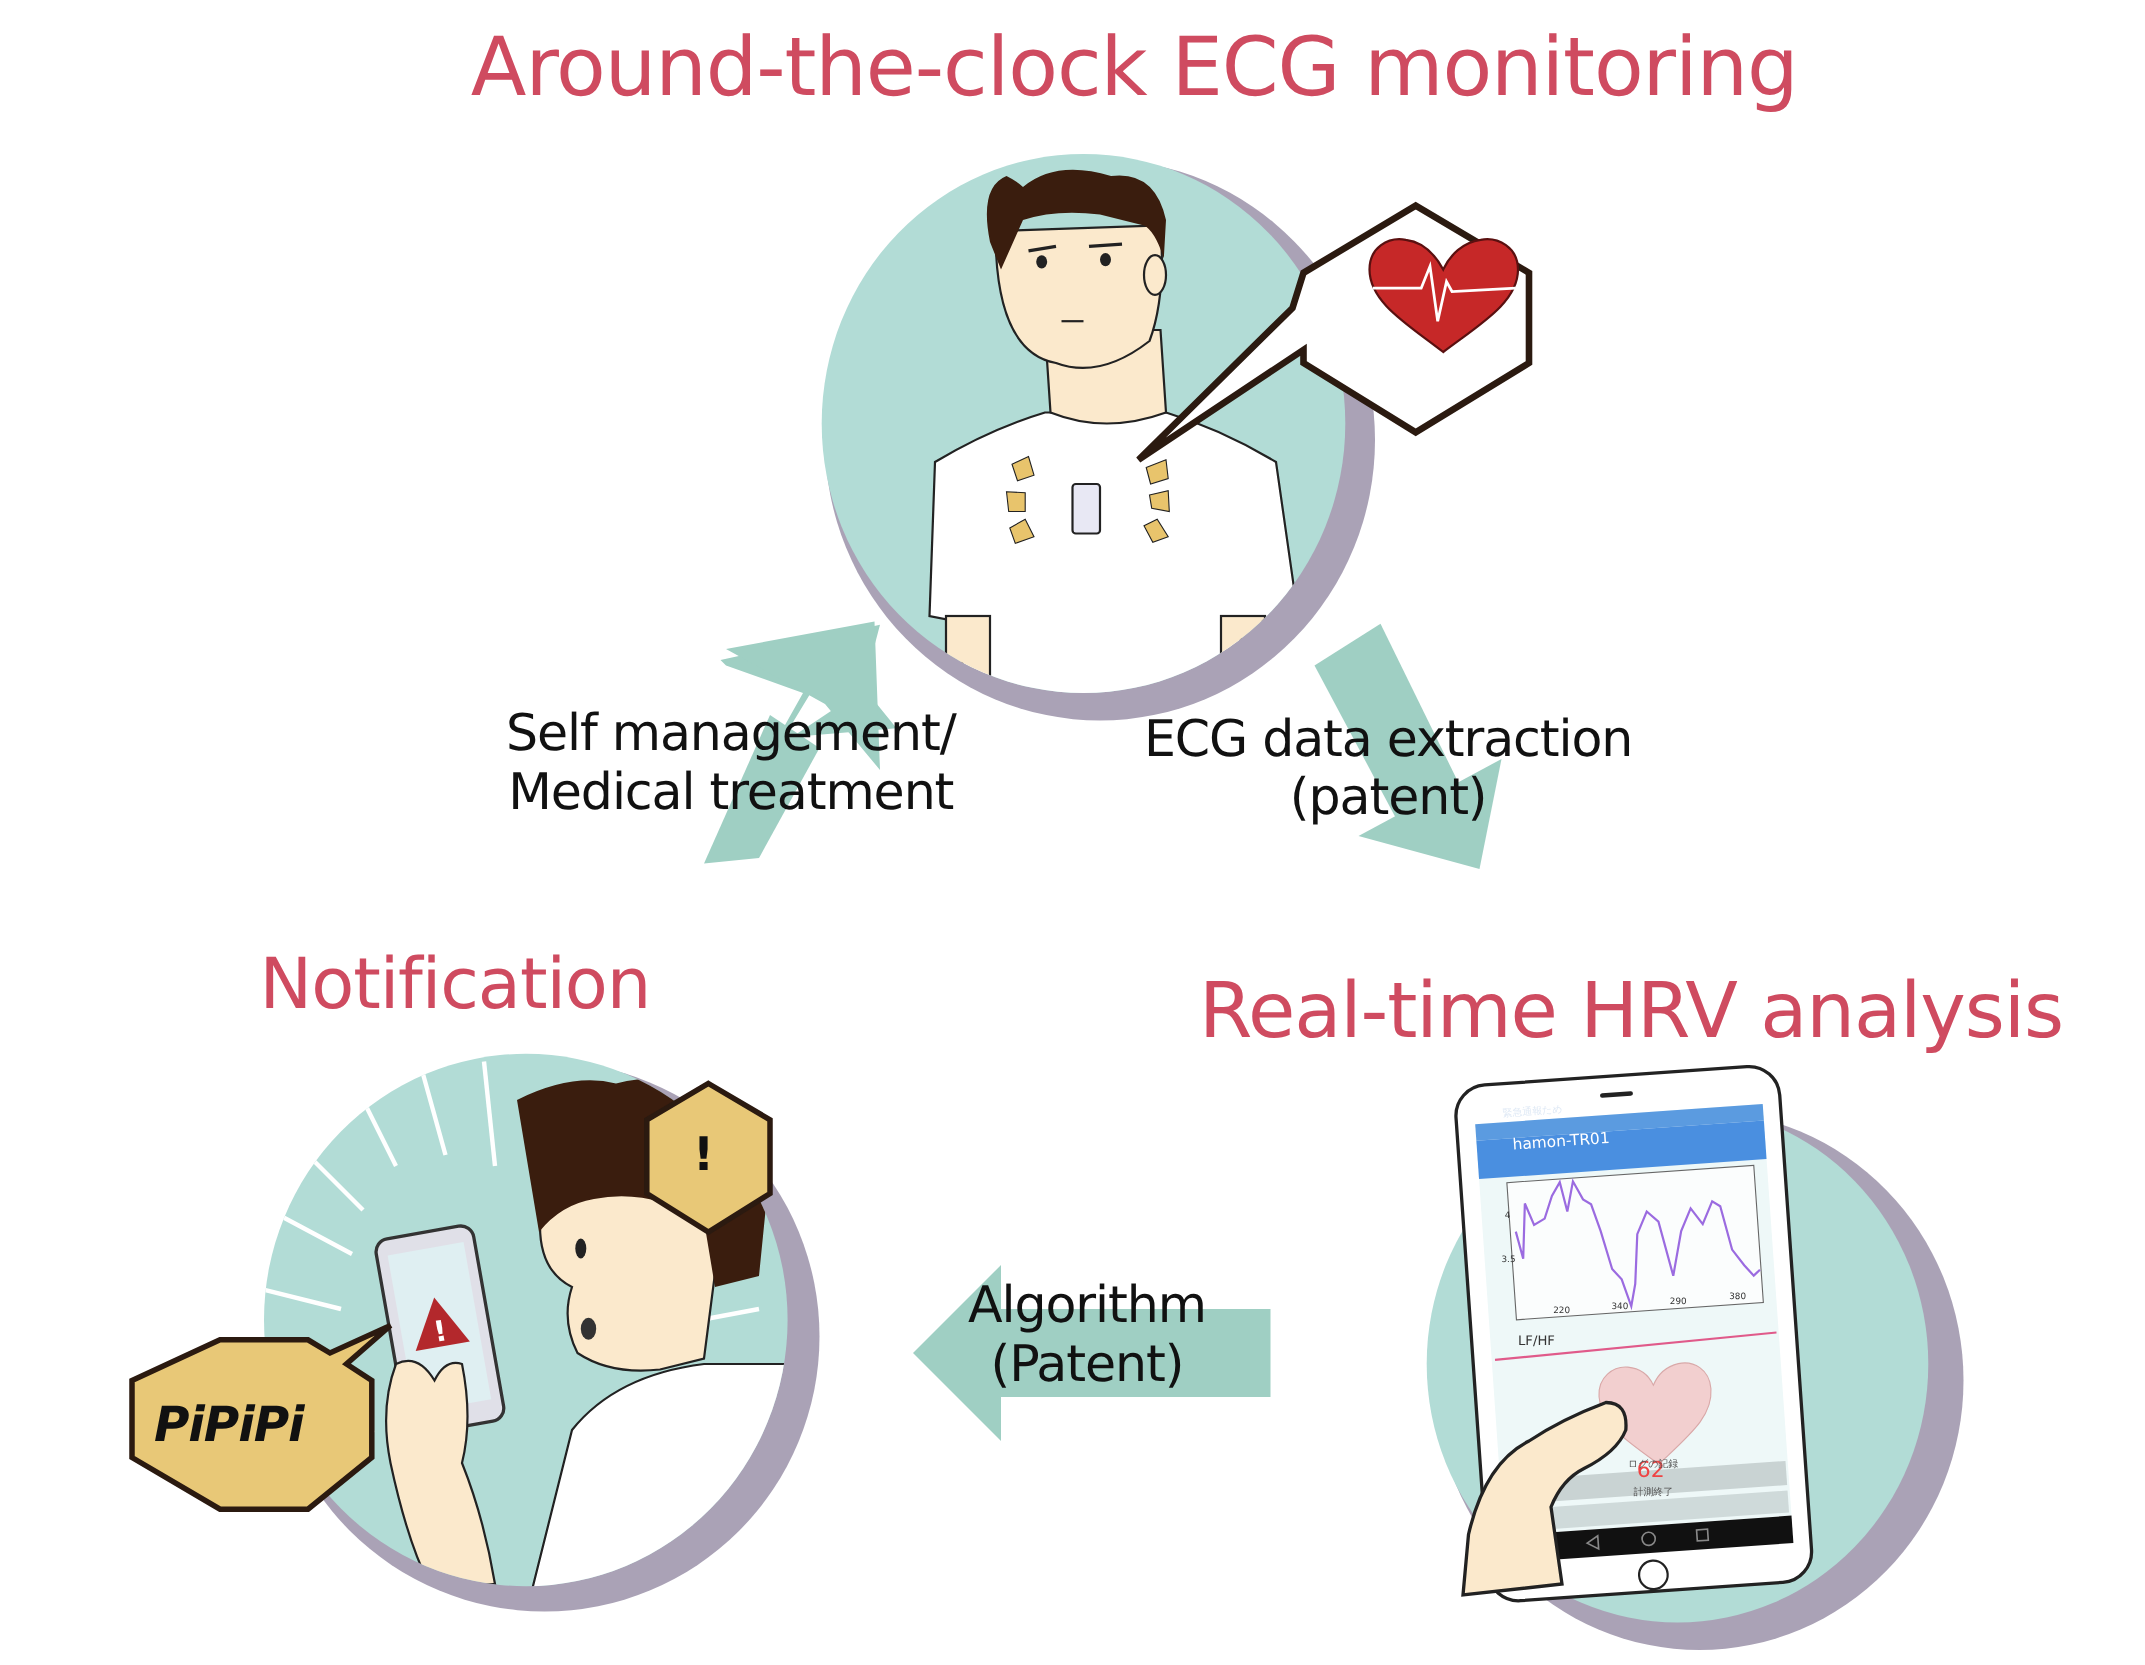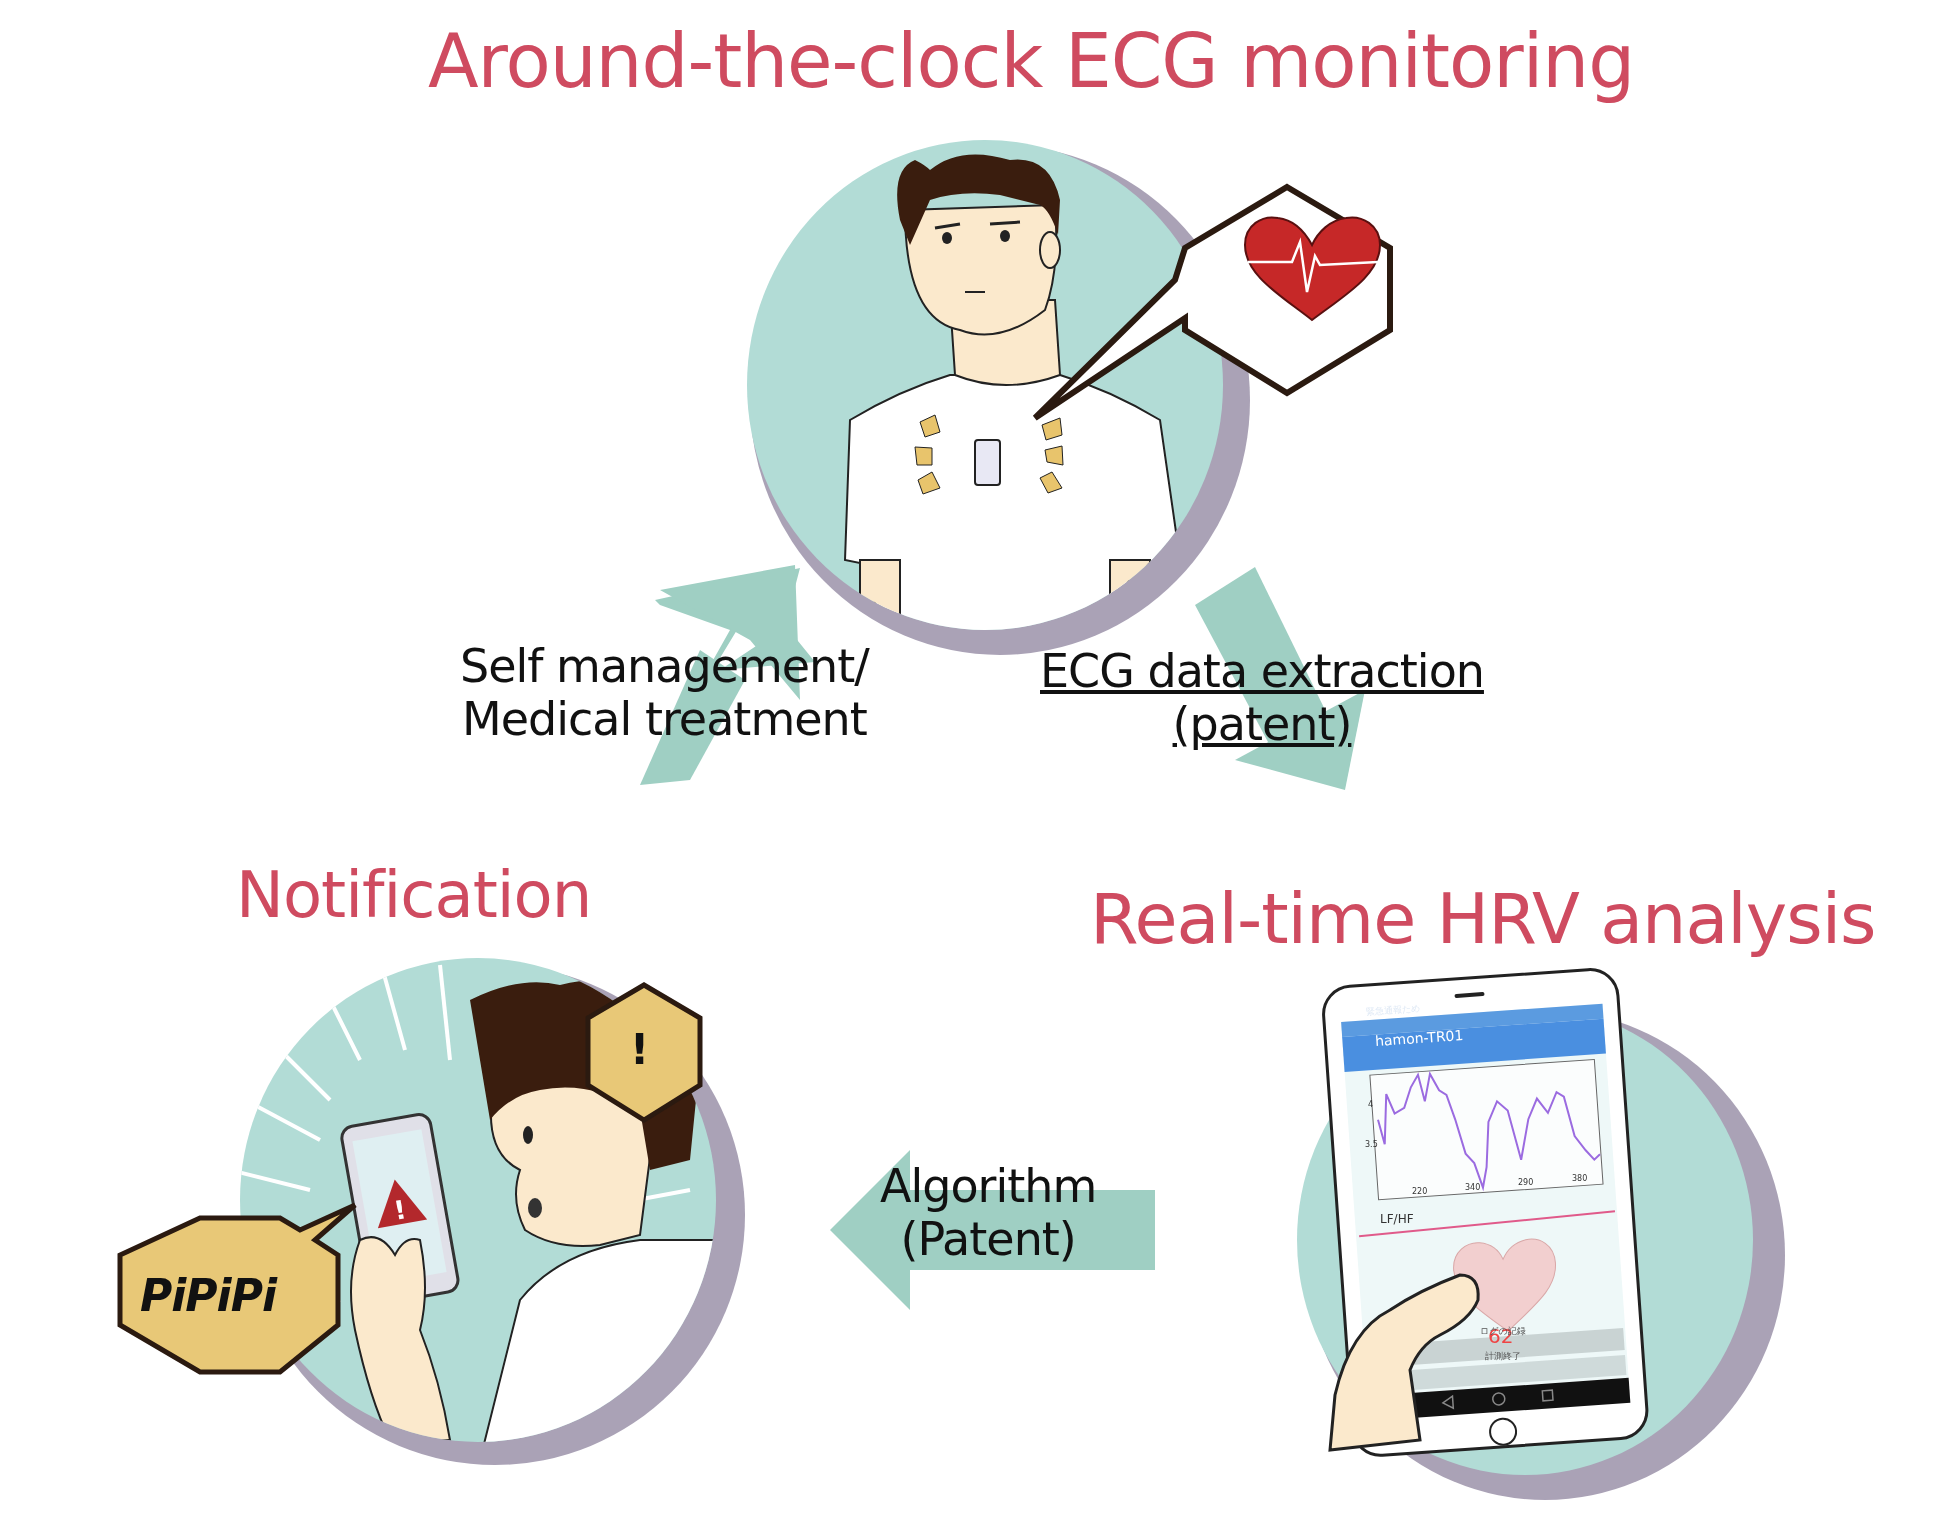--- a/index.html
+++ b/index.html
@@ -172,20 +172,20 @@
 <div class="phone-text" style="position:absolute; left:1572px; top:1174px; font-size:8px; color:#333;">380</div>
 <div class="phone-text" style="position:absolute; left:1380px; top:1212px; font-size:12px; color:#333;">LF/HF</div>
 <div class="phone-text" style="position:absolute; left:1488px; top:1324px; font-size:20px; color:#ef4444;">62</div>
 <div class="phone-text" style="position:absolute; left:1480px; top:1325px; font-size:9px; color:#555;">ログの記録</div>
 <div class="phone-text" style="position:absolute; left:1485px; top:1350px; font-size:9px; color:#555;text-align:right;">計測終了</div>
 
 <div class="label" style="left:460px; top:640px; font-size:46px;">
   <div>Self management/</div>
   <div>Medical treatment</div>
 </div>
-<div class="label" style="left:1040px; top:645px; font-size:46px;text-decoration:underline;">
+<div class="label" style="left:1040px; top:645px; font-size:46px;">
   <div>ECG data extraction</div>
   <div>(patent)</div>
 </div>
 <div class="label" style="left:880px; top:1160px; font-size:46px;">
   <div>Algorithm</div>
   <div>(Patent)</div>
 </div>
 
 </body></html>

